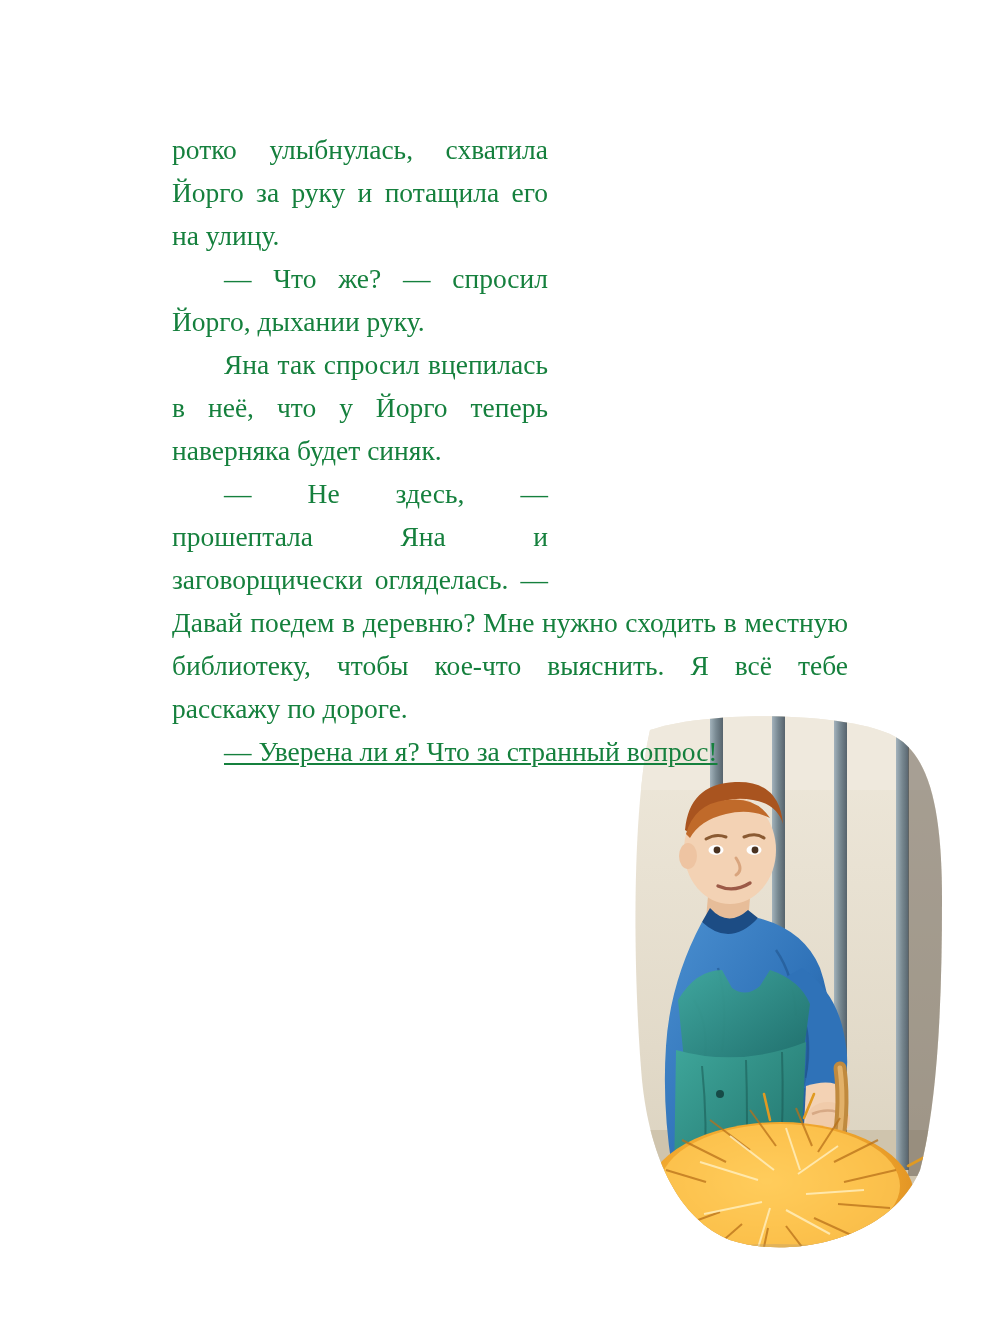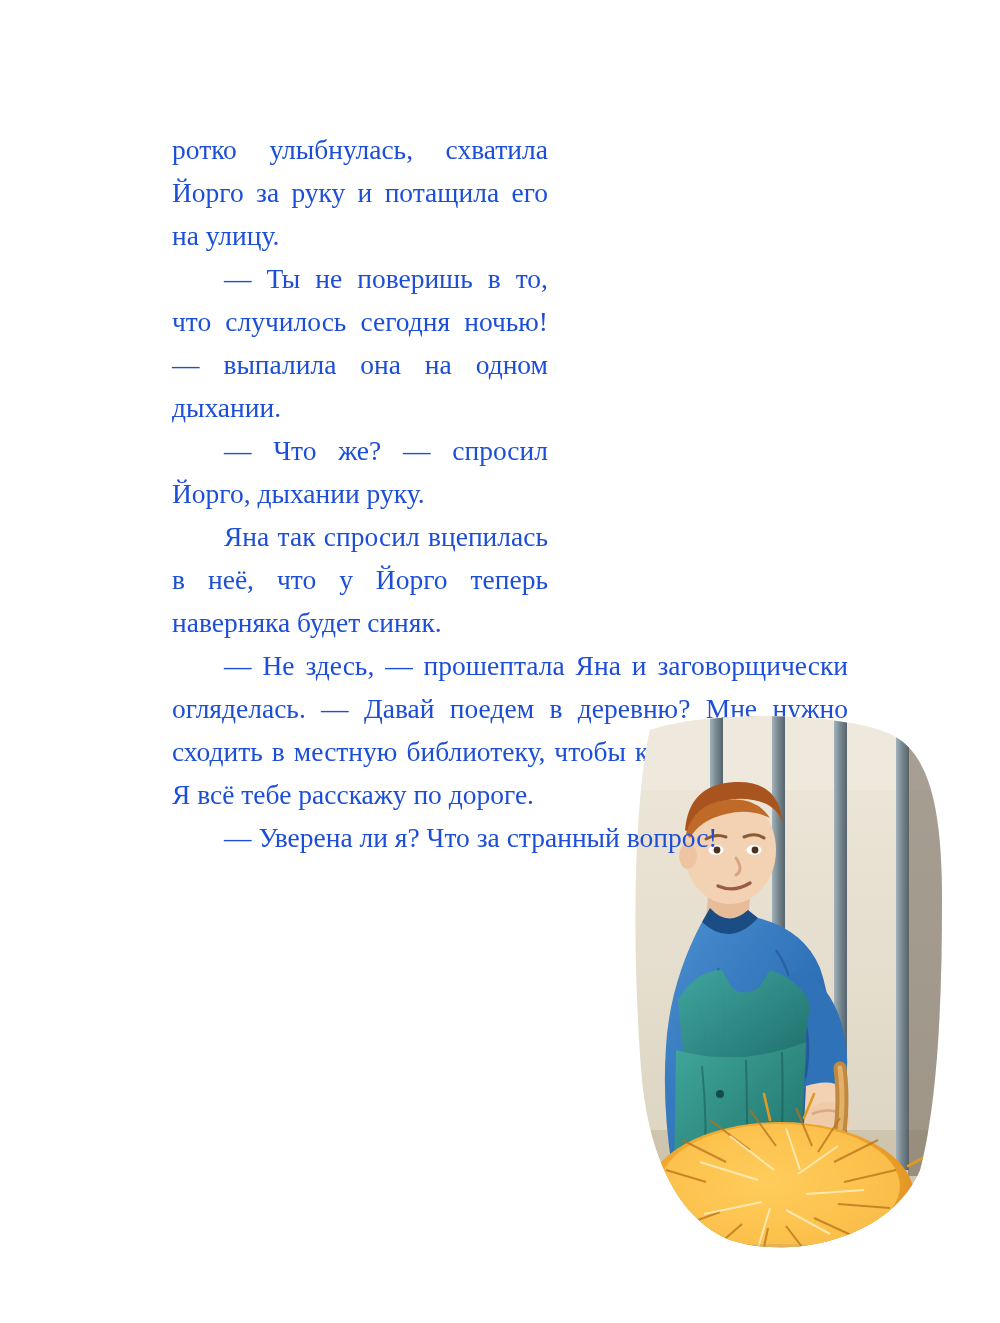--- a/index.html
+++ b/index.html
@@ -17,41 +17,42 @@
   }
 
   
   .text-column {
     position: absolute;
     left: 172px;
     top: 128px;
     width: 676px;
     font-size: 27.5px;
     line-height: 43px;
-    color: #1d4ed8;
+    color: #15803d;
     text-align: justify;
     -webkit-hyphens: none;
     hyphens: none;
   }
   .para {
     margin: 0;
     text-indent: 52px;
     text-align: justify;
     text-justify: inter-word;
   }
   .para.no-indent {
     text-indent: 0;
   }
   
   .narrow {
     position: relative;
     z-index: 2;
   }
   .last-line {
     text-align: left;
+    text-decoration: underline;
   }
 
   
   .img-float {
     float: right;
     width: 300px;
     height: 470px;
     shape-outside: margin-box;
     margin: 0;
   }
@@ -74,21 +75,20 @@
 </head>
 <body>
 
 <div class="page">
 
   <div class="text-column">
 
     <div class="img-float"></div>
 
     <p class="para no-indent">ротко улыбнулась, схватила Йорго за руку и потащила его на улицу.</p>
-    <p class="para">— Ты не поверишь в то, что случилось сегодня ночью! — выпалила она на одном дыхании.</p>
     <p class="para">— Что же? — спросил Йорго, дыхании руку.</p>
     <p class="para">Яна так спросил вцепилась в неё, что у Йорго теперь наверняка будет синяк.</p>
     <p class="para">— Не здесь, — прошептала Яна и заговорщически огляделась. — Давай поедем в деревню? Мне нужно сходить в местную библиотеку, чтобы кое-что выяснить. Я всё тебе расскажу по дороге.</p>
     <p class="para narrow last-line">— Уверена ли я? Что за странный вопрос!</p>
   </div>
 
   <div class="illustration">
     <svg viewBox="0 0 362 580" xmlns="http://www.w3.org/2000/svg" aria-hidden="true">
       <defs>
         <clipPath id="scene">

